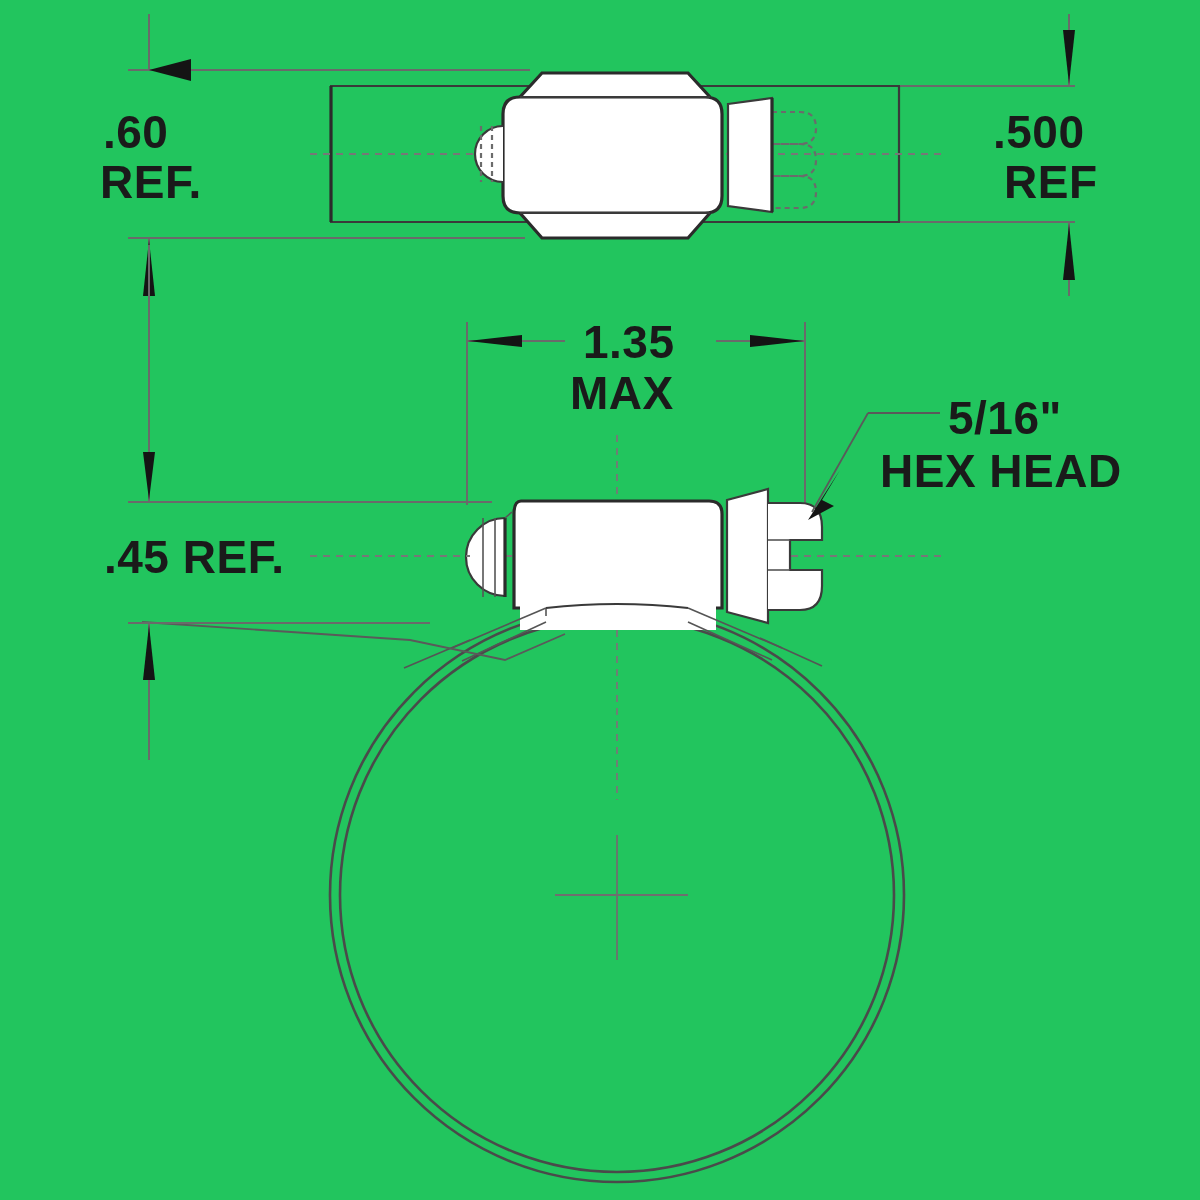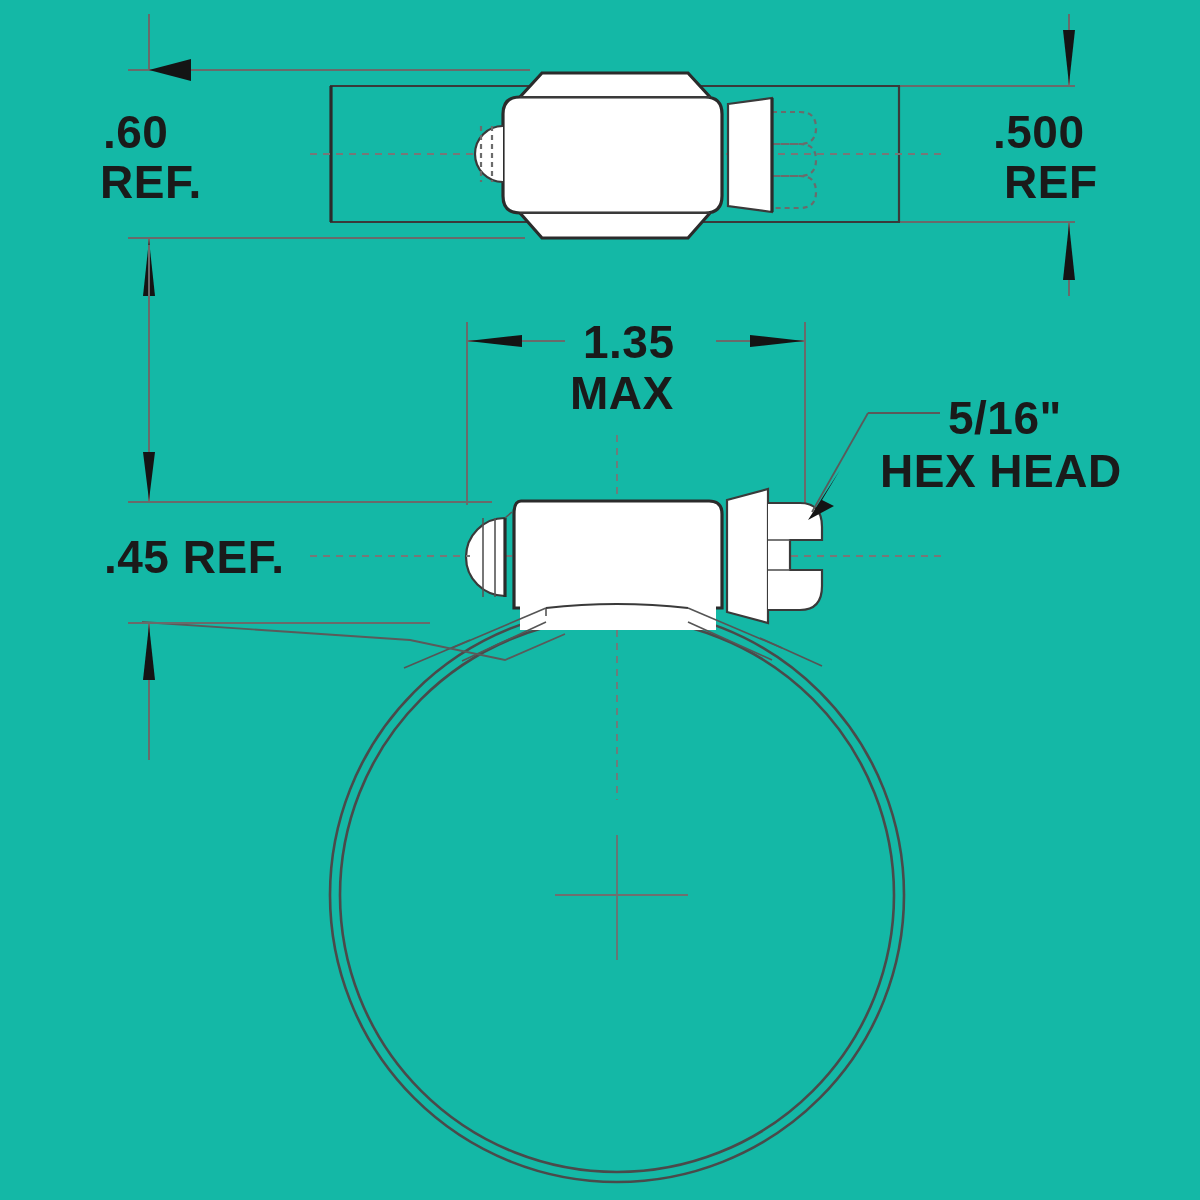--- a/index.html
+++ b/index.html
@@ -4,21 +4,21 @@
 <style>
   html, body {
     margin: 0;
     padding: 0;
     background: #ffffff;
   }
   #drawing-root {
     position: relative;
     width: 1200px;
     height: 1200px;
-    background: #14b8a6;
+    background: #22c55e;
     font-family: "Liberation Sans", sans-serif;
     overflow: hidden;
   }
   svg.sheet {
     position: absolute;
     top: 0;
     left: 0;
     width: 1200px;
     height: 1200px;
     display: block;

